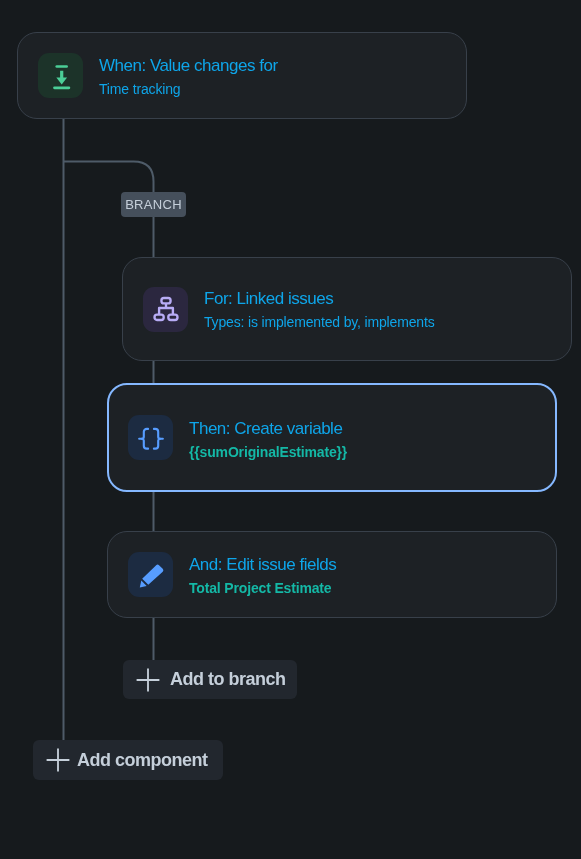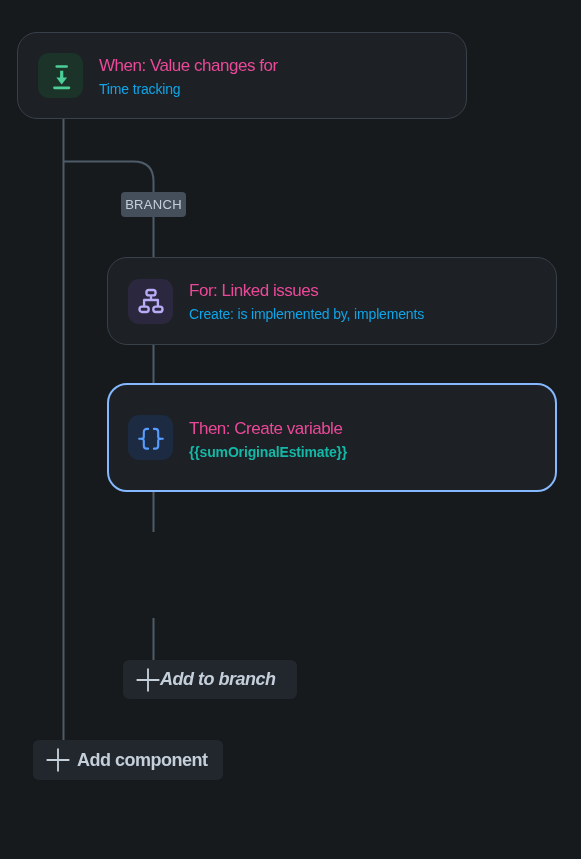--- a/index.html
+++ b/index.html
@@ -21,21 +21,21 @@
     display:flex;
     align-items:center;
   }
   .card.selected { border:2px solid #85B8FF; }
   .icon-box {
     width:45px; height:45px; border-radius:11px;
     display:flex; align-items:center; justify-content:center;
     flex:none;
   }
   .card-text { display:flex; flex-direction:column; }
-  .title { font-size:17px; letter-spacing:-0.48px; color:#ec4899; line-height:23px; white-space:nowrap; }
+  .title { font-size:17px; letter-spacing:-0.48px; color:#0ea5e9; line-height:23px; white-space:nowrap; }
   .sub { font-size:14px; letter-spacing:-0.16px; color:#0ea5e9; line-height:20px; margin-top:2px; white-space:nowrap; }
   .sub.bold { font-weight:bold; color:#14b8a6; }
   .sub + .sub { margin-top:0px; }
 
   .chip {
     position:absolute;
     background:#454F5B;
     color:#C5CFDA;
     border-radius:4px;
     font-size:13px;
@@ -87,61 +87,75 @@
       </svg>
     </div>
     <div class="card-text" style="margin-left:16px; margin-top:1px;">
       <div class="title">When: Value changes for</div>
       <div class="sub">Time tracking</div>
     </div>
   </div>
 
   <div class="chip" style="left:121px; top:192px; width:65px; height:25px;">BRANCH</div>
 
-  <div class="card" style="left:107px; top:257px; width:450px; height:88px; padding-left:20px;">
+  <div class="card" style="left:122px; top:257px; width:450px; height:104px; padding-left:20px;">
     <div class="icon-box" style="background:#2B273F;">
       <svg width="24" height="24" viewBox="0 0 24 24" style="overflow:visible">
         <g fill="none" stroke="#B8ACF6" stroke-width="1.95" stroke-linejoin="round" transform="translate(12 12) scale(1.22) translate(-12 -12)">
           <rect x="8.25" y="3.0" width="7.5" height="4.4" rx="2.0"></rect>
           <rect x="2.6" y="16.6" width="7.5" height="4.4" rx="2.0"></rect>
           <rect x="13.9" y="16.6" width="7.5" height="4.4" rx="2.0"></rect>
           <path d="M12 7.4 V11.2 M6.35 16.6 V11.2 H17.65 V16.6"></path>
         </g>
       </svg>
     </div>
     <div class="card-text" style="margin-left:16px; margin-top:1px;">
       <div class="title">For: Linked issues</div>
-      <div class="sub">Create: is implemented by, implements</div>
+      <div class="sub">Types: is implemented by, implements</div>
     </div>
   </div>
 
   <div class="card selected" style="left:107px; top:383px; width:450px; height:109px; padding-left:19px;">
     <div class="icon-box" style="background:#1C2B41;">
       <svg width="24" height="24" viewBox="0 0 24 24" style="overflow:visible">
         <g fill="none" stroke="#579DFF" stroke-width="1.75" stroke-linecap="round" stroke-linejoin="round" transform="translate(12 12.8) scale(1.22) translate(-12 -12)">
           <path d="M9.6 3.9 H8.5 A2.4 2.4 0 0 0 6.1 6.3 V10.3 A1.7 1.7 0 0 1 4.4 12 A1.7 1.7 0 0 1 6.1 13.7 V17.7 A2.4 2.4 0 0 0 8.5 20.1 H9.6"></path>
           <path d="M14.4 3.9 H15.5 A2.4 2.4 0 0 1 17.9 6.3 V10.3 A1.7 1.7 0 0 0 19.6 12 A1.7 1.7 0 0 0 17.9 13.7 V17.7 A2.4 2.4 0 0 1 15.5 20.1 H14.4"></path>
           <path d="M4.4 12 H2.3 M19.6 12 H21.7"></path>
         </g>
       </svg>
     </div>
     <div class="card-text" style="margin-left:16px; margin-top:3px;">
       <div class="title">Then: Create variable</div>
       <div class="sub bold">{{sumOriginalEstimate}}</div>
     </div>
   </div>
 
+  <div class="card" style="left:107px; top:531px; width:450px; height:87px; padding-left:20px;">
+    <div class="icon-box" style="background:#1C2B41;">
+      <svg width="24" height="24" viewBox="0 0 24 24" style="overflow:visible">
+        <g fill="#579DFF" transform="translate(12.7 13.3) scale(1.26) translate(-12 -12)">
+          <path d="M15.55 3.15 a1.6 1.6 0 0 1 2.25 0 l2.95 2.95 a1.6 1.6 0 0 1 0 2.25 L9.3 18.75 L4.45 13.9 Z"></path>
+          <path d="M3.75 15.35 L8 19.6 L2.55 20.8 Z"></path>
+        </g>
+      </svg>
+    </div>
+    <div class="card-text" style="margin-left:16px; margin-top:1px;">
+      <div class="title">And: Edit issue fields</div>
+      <div class="sub bold">Total Project Estimate</div>
+    </div>
+  </div>
 
   <div class="addbtn" style="left:123px; top:660px; width:174px; height:39px; padding-left:13px;">
     <span class="plus">
       <svg width="24" height="24" viewBox="0 0 24 24">
         <path d="M12 0.6 V23.4 M0.6 12 H23.4" stroke="#C5CFDA" stroke-width="1.85" stroke-linecap="butt"></path>
       </svg>
     </span>
-    <span style="font-style:italic;">Add to branch</span>
+    <span style="margin-left:10px;">Add to branch</span>
   </div>
 
   <div class="addbtn" style="left:33px; top:740px; width:190px; height:40px; padding-left:13px;">
     <span class="plus">
       <svg width="24" height="24" viewBox="0 0 24 24">
         <path d="M12 0.6 V23.4 M0.6 12 H23.4" stroke="#C5CFDA" stroke-width="1.85" stroke-linecap="butt"></path>
       </svg>
     </span>
     <span style="margin-left:7px;">Add component</span>
   </div>

